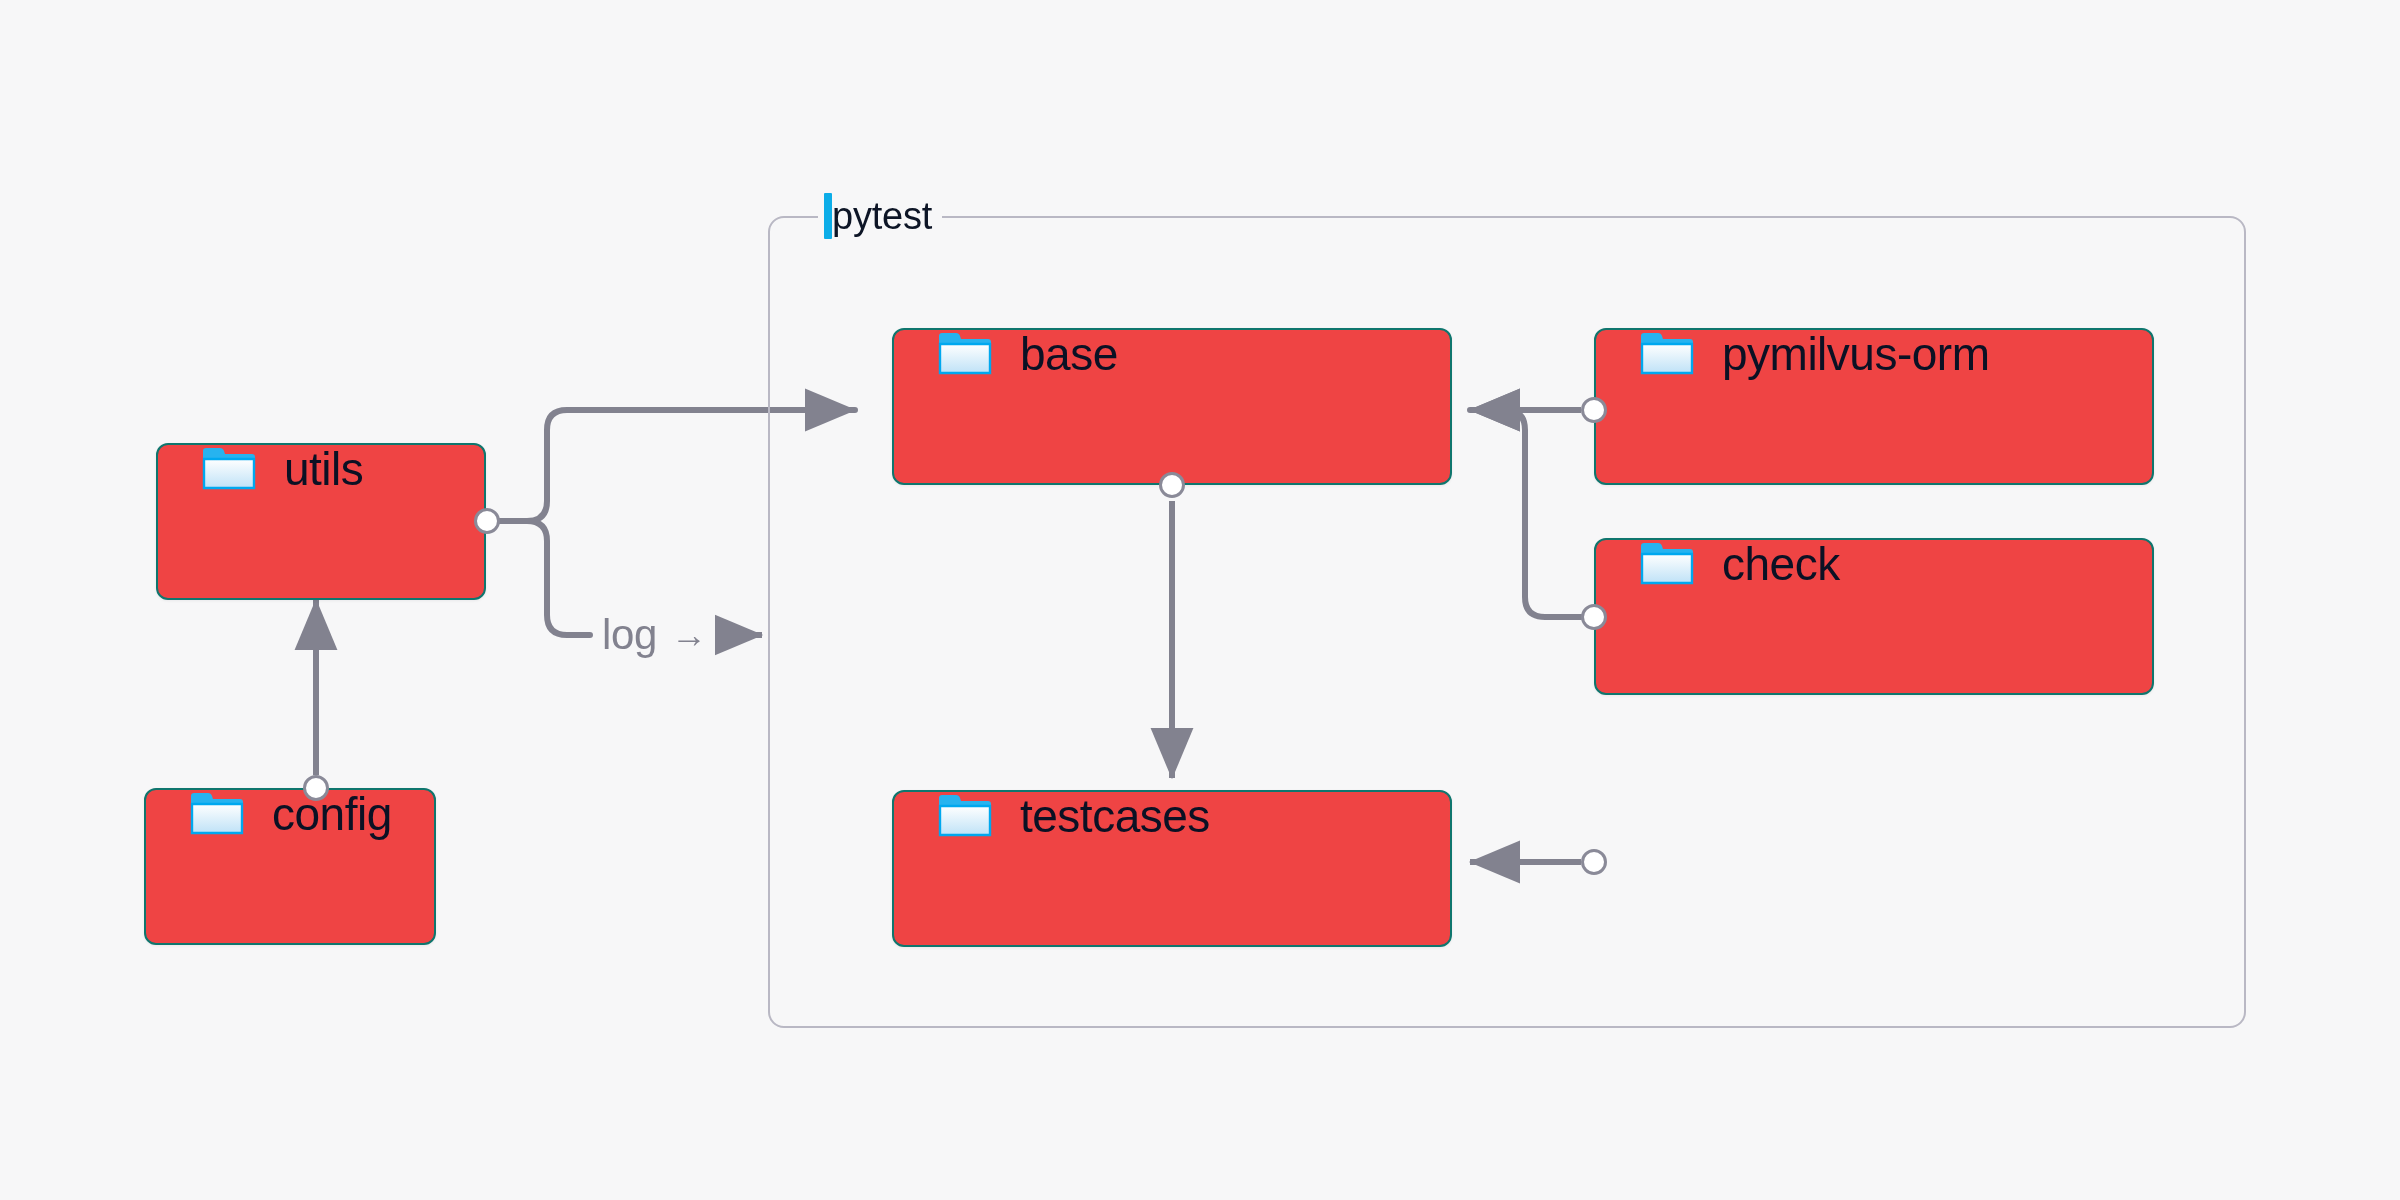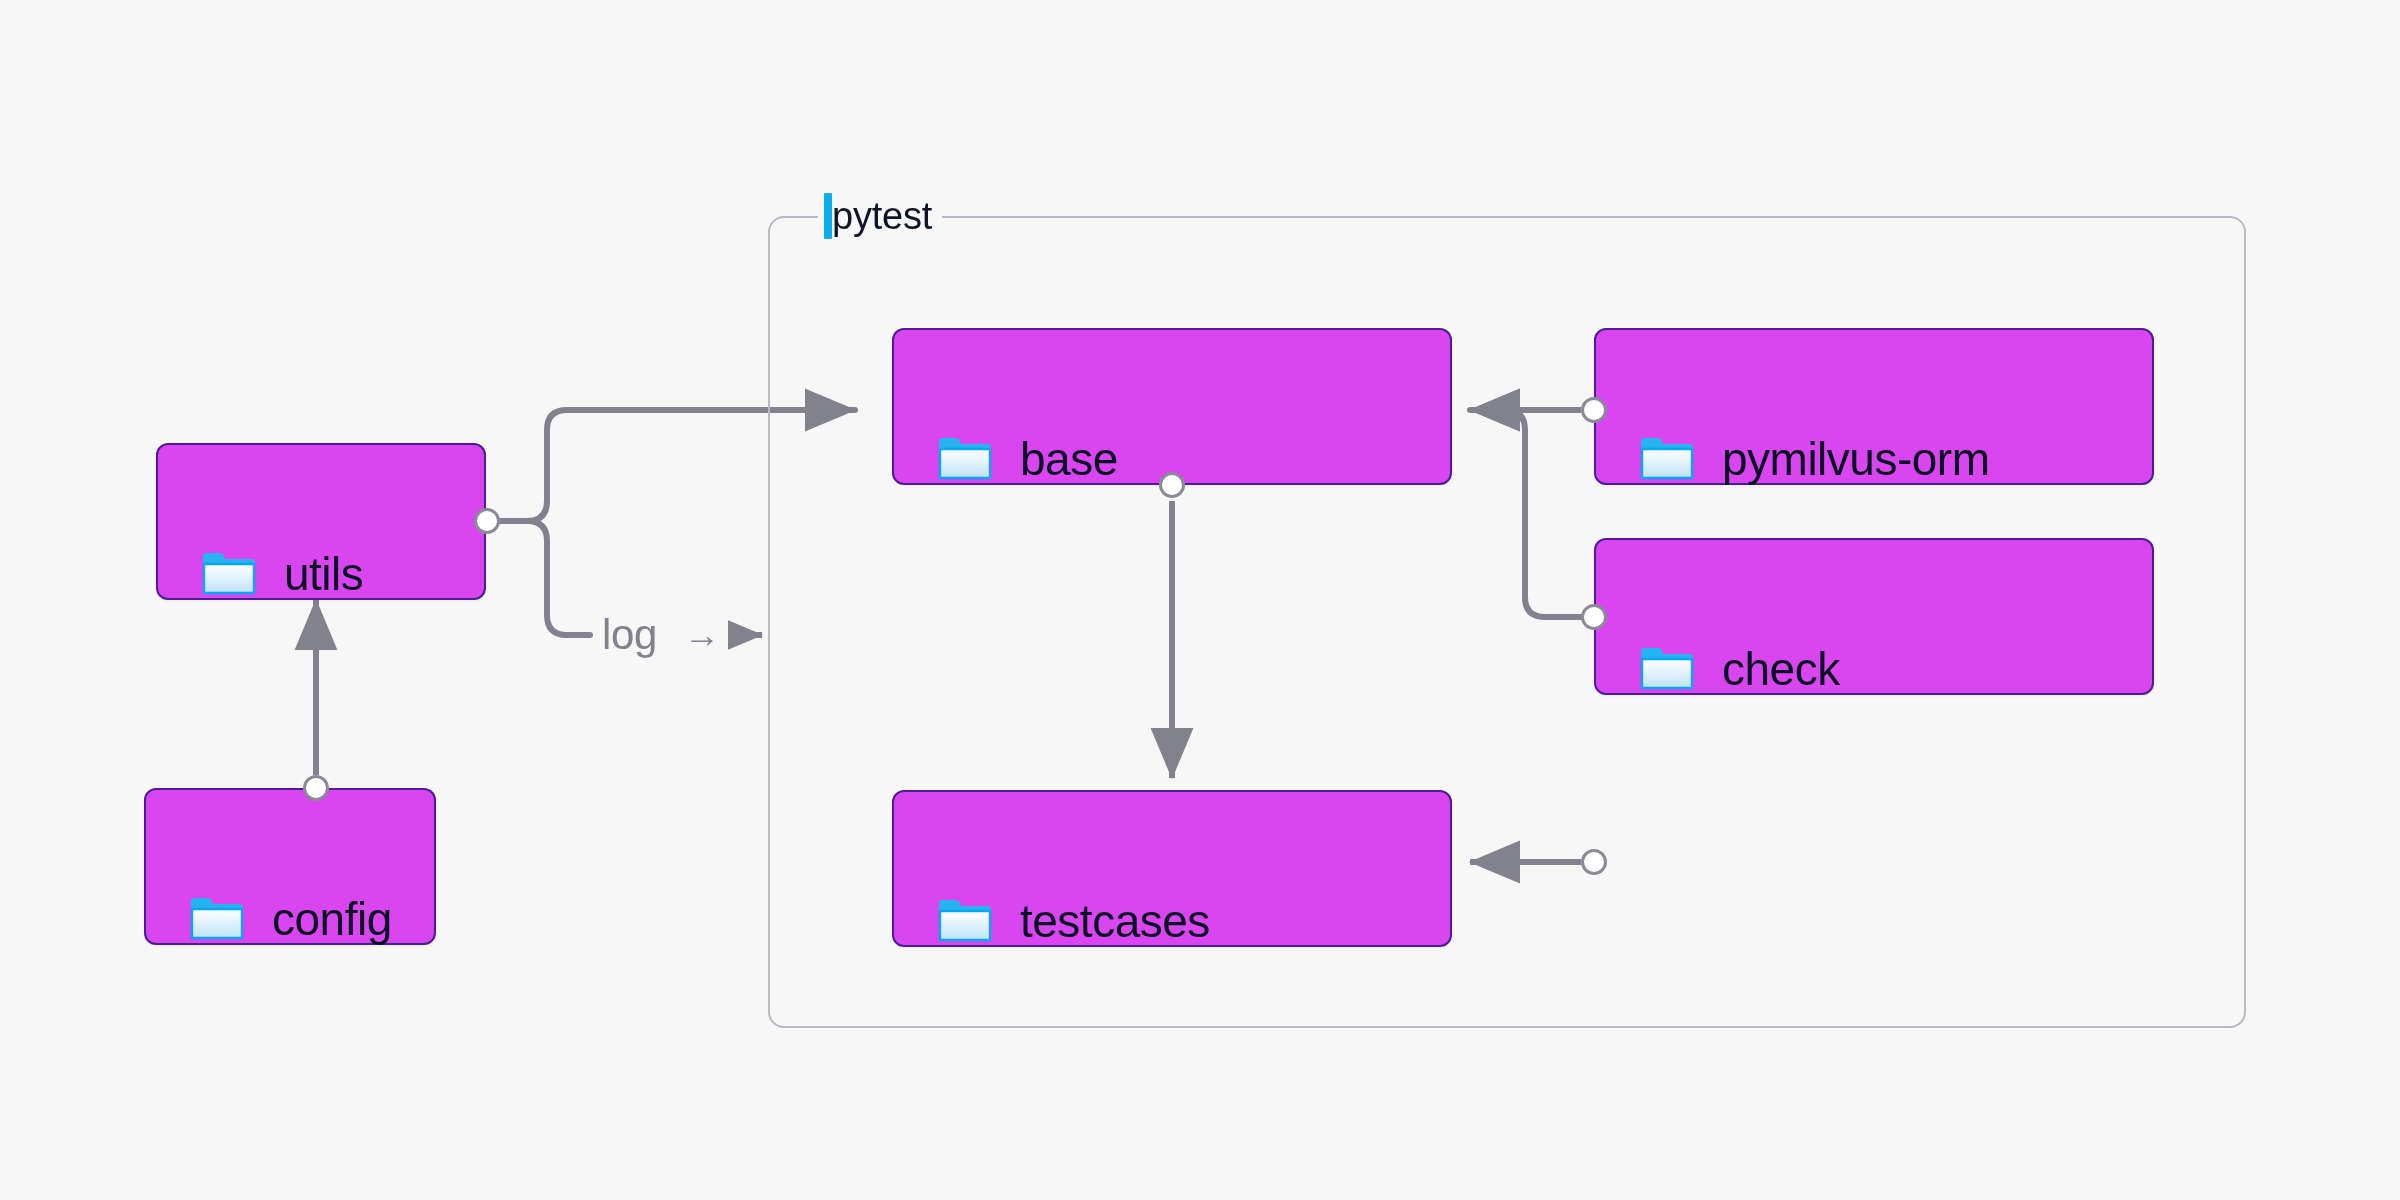--- a/index.html
+++ b/index.html
@@ -55,25 +55,25 @@
     color: #0d1526;
     letter-spacing: -0.2px;
     white-space: nowrap;
     line-height: 1;
   }
 
   
   .node {
     position: absolute;
     box-sizing: border-box;
-    background: #d946ef;
-    border: 2px solid #4c1d95;
+    background: #ef4444;
+    border: 2px solid #0f766e;
     border-radius: 12px;
     display: flex;
-    align-items: flex-end;
+    align-items: flex-start;
     box-shadow: 0 1px 3px rgba(15, 20, 40, 0.06);
   }
   .node-inner {
     display: flex;
     align-items: center;
     gap: 26px;
     padding-left: 42px;
   }
   .node-label {
     font-size: 46px;
@@ -100,21 +100,21 @@
     background: #ffffff;
     border: 3px solid #8a8a98;
     box-sizing: border-box;
   }
 
   
   .edge-label {
     position: absolute;
     display: flex;
     align-items: center;
-    gap: 27px;
+    gap: 14px;
     background: #f7f7f8;
     padding: 0 8px;
     height: 52px;
   }
   .edge-label-text {
     font-size: 42px;
     color: #82828f;
     line-height: 1;
     letter-spacing: -0.3px;
   }

